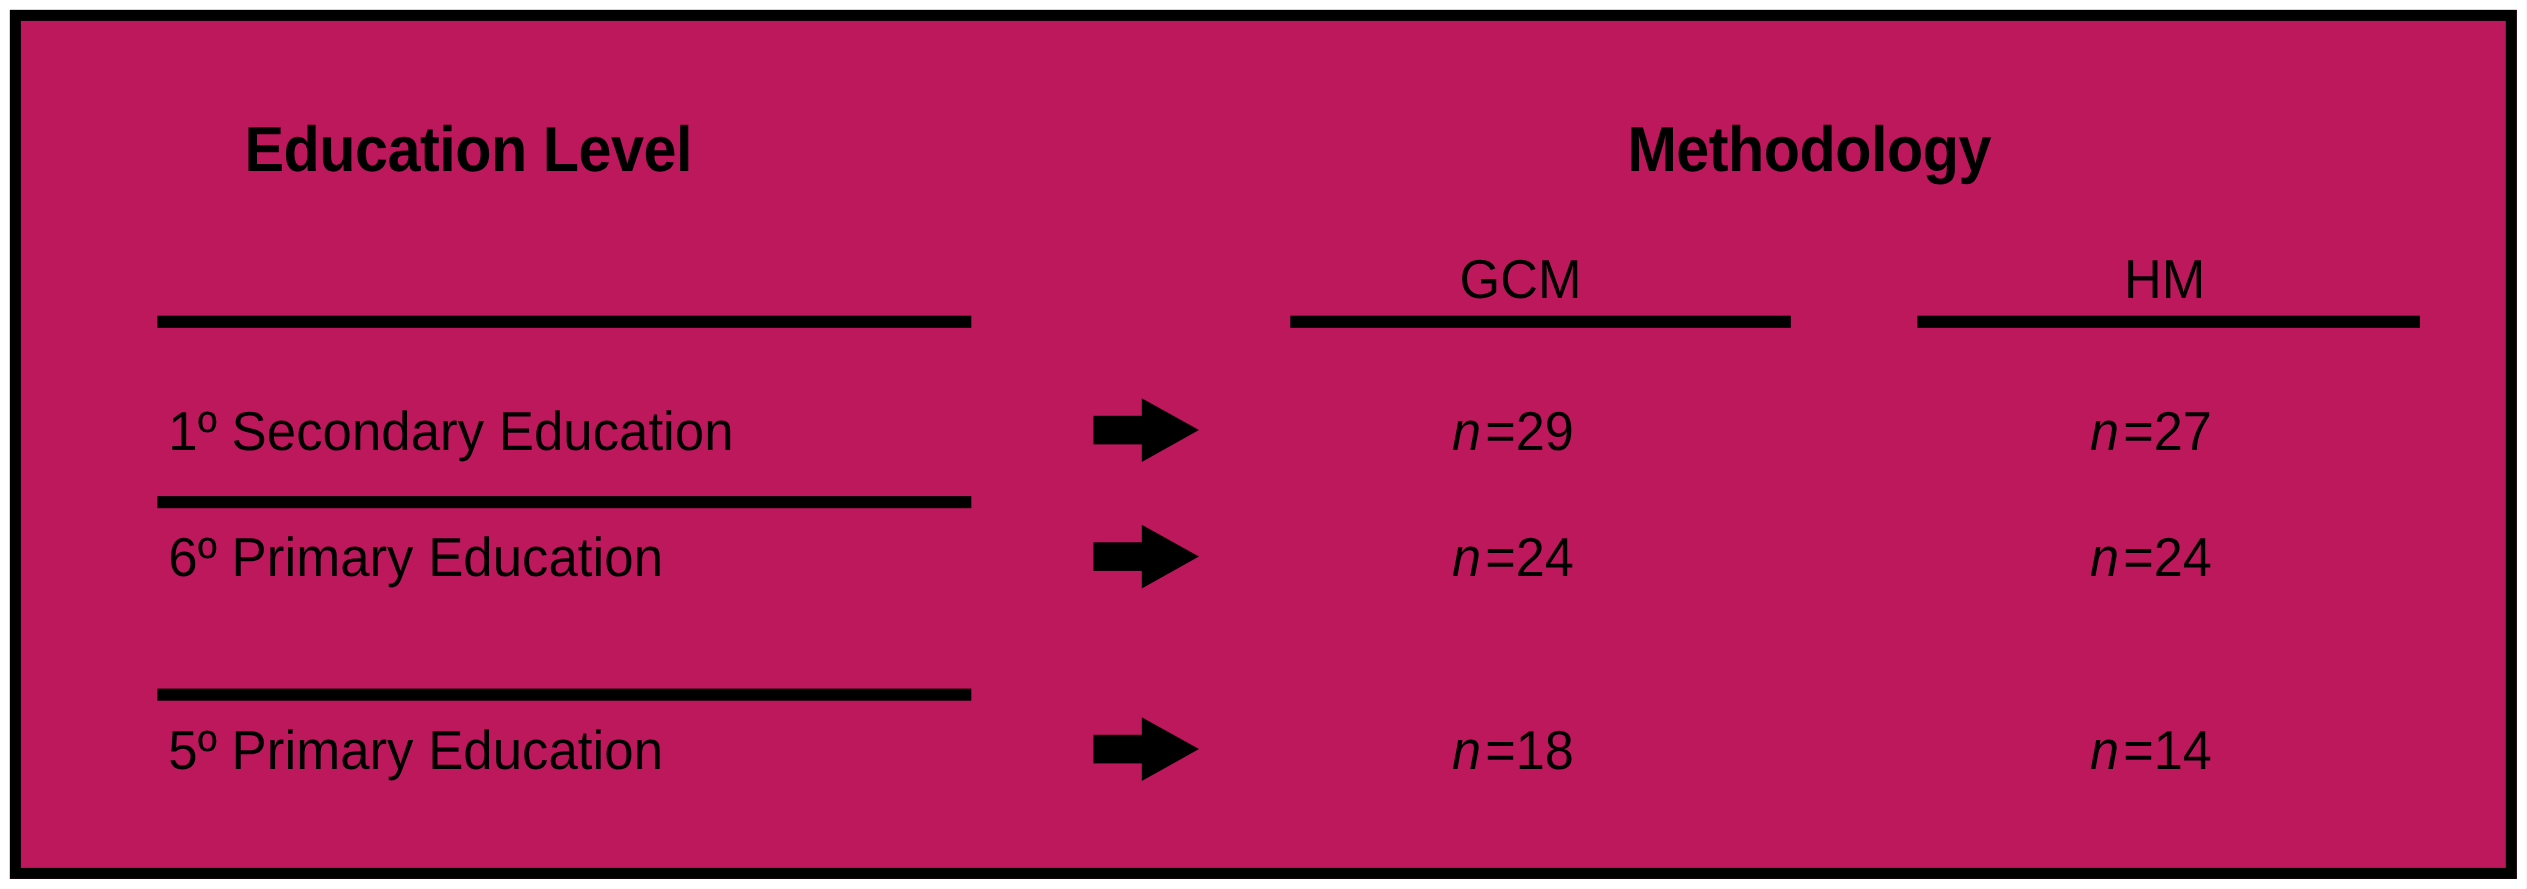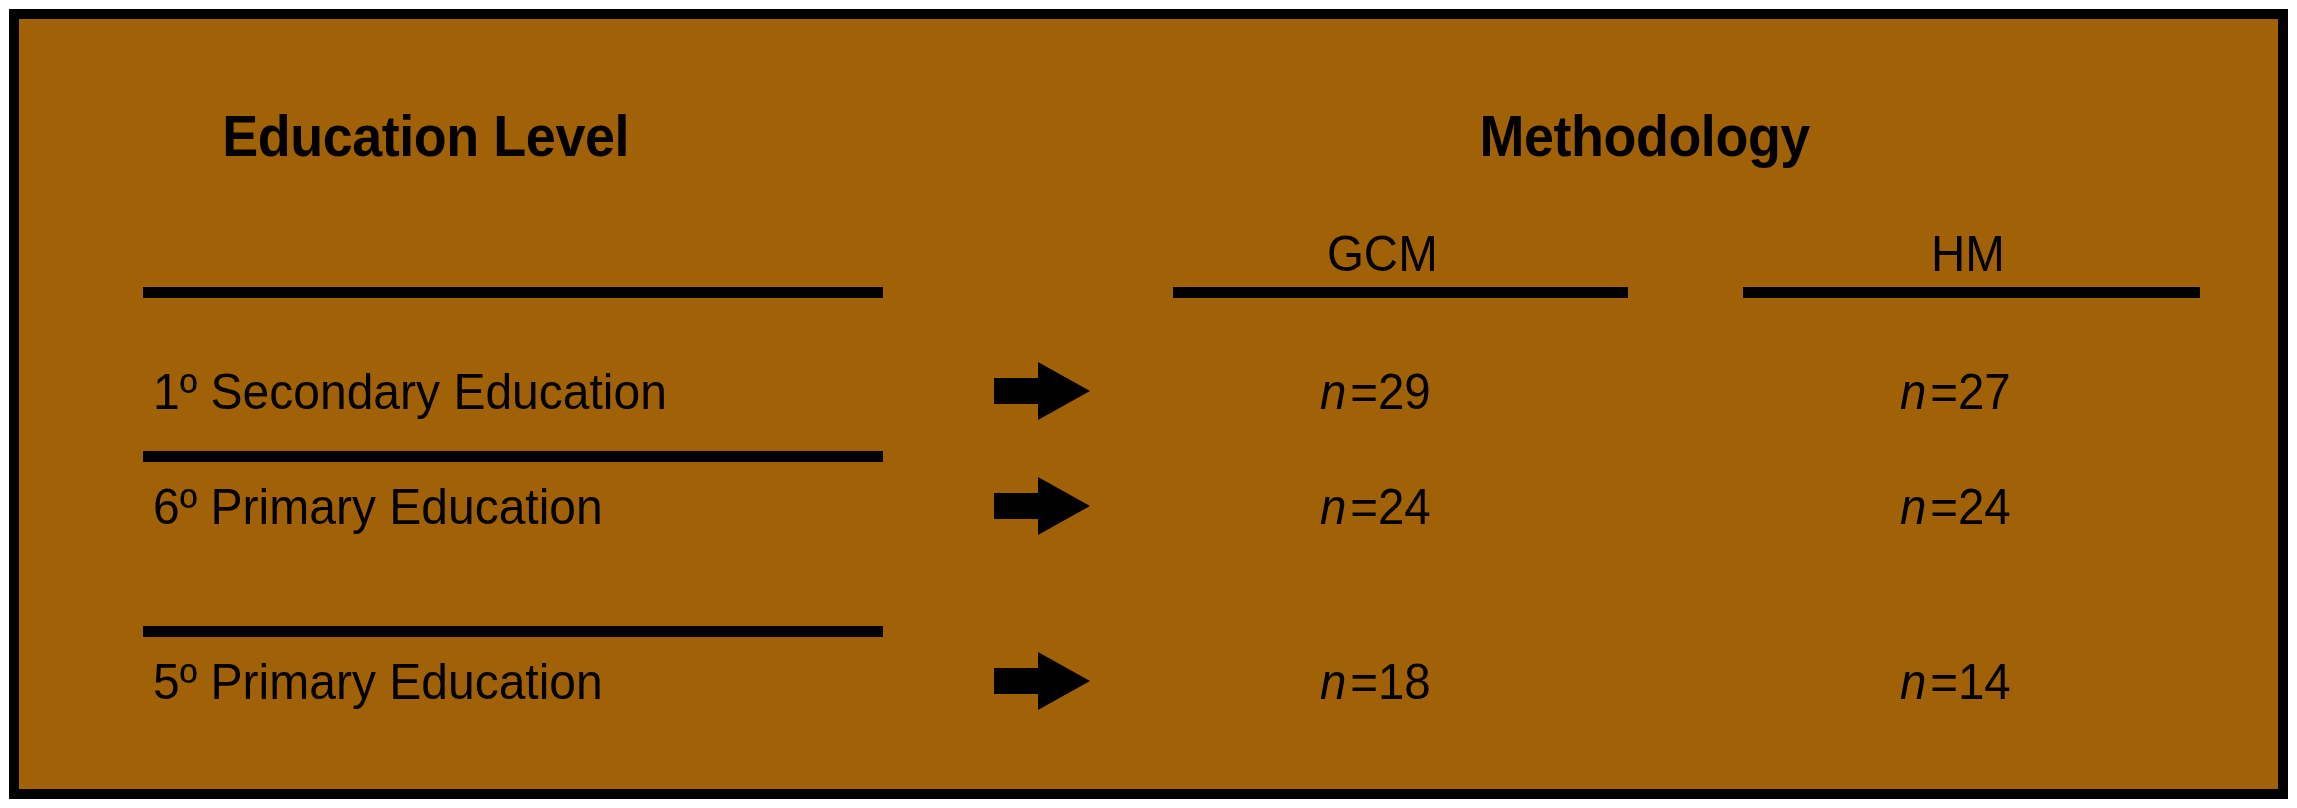--- a/index.html
+++ b/index.html
@@ -19,21 +19,21 @@
   }
   
   .frame {
     position: absolute;
     left: 9px;
     top: 9px;
     width: 2279px;
     height: 790px;
     border: 10px solid #000000;
     box-sizing: border-box;
-    background: #a16207;
+    background: #be185d;
   }
   .inner {
     position: absolute;
     left: 0; top: 0; right: 0; bottom: 0;
   }
 
   
   .txt {
     position: absolute;
     white-space: nowrap;

